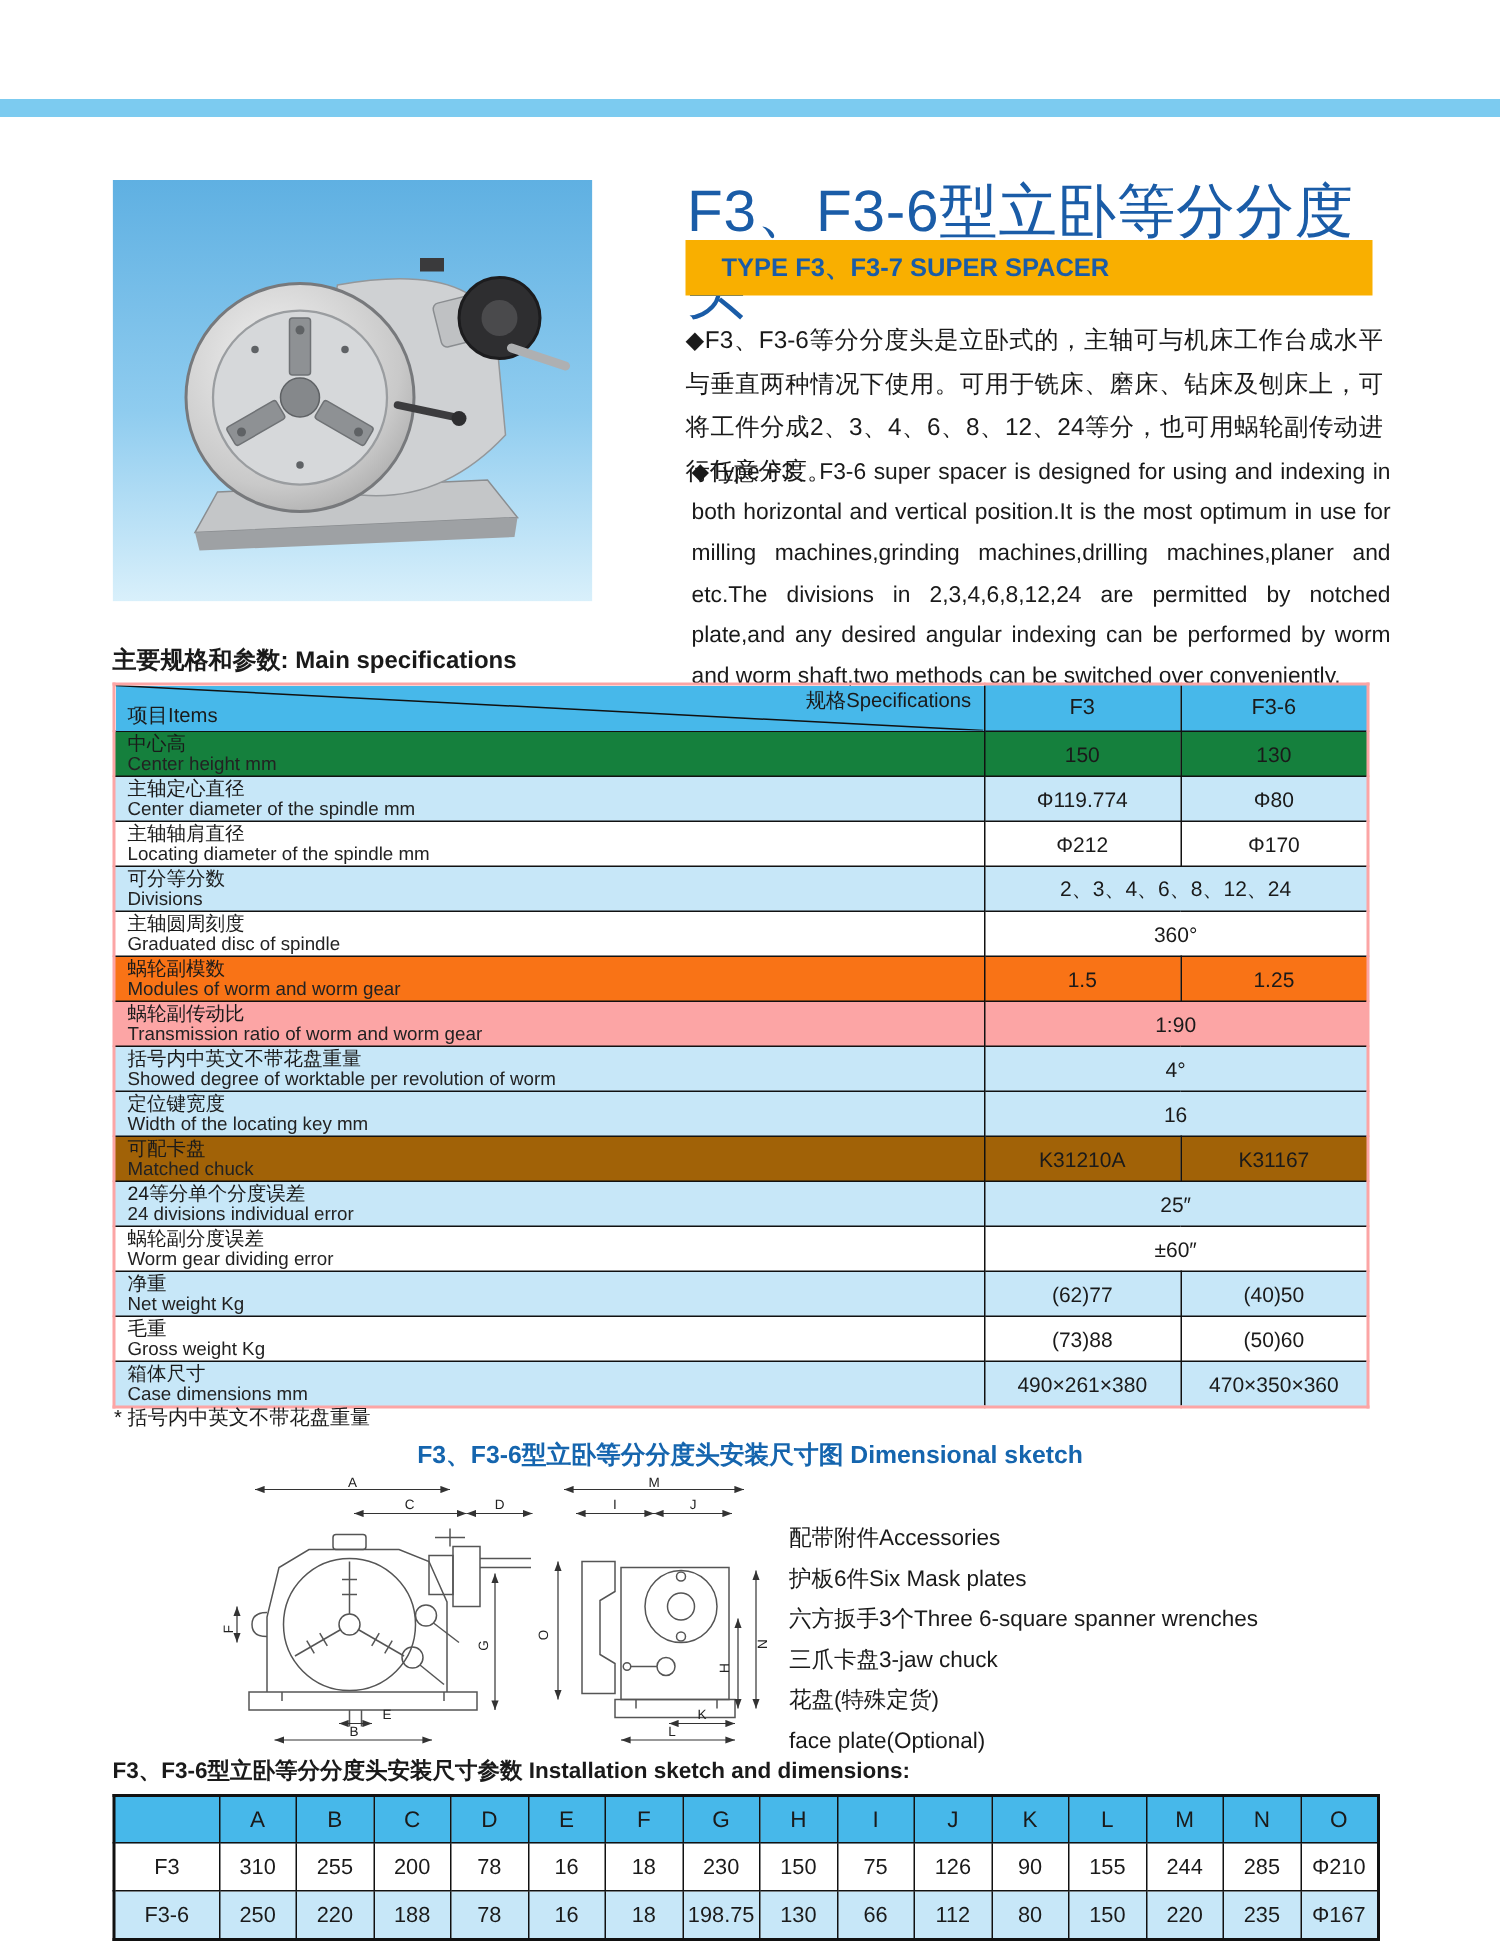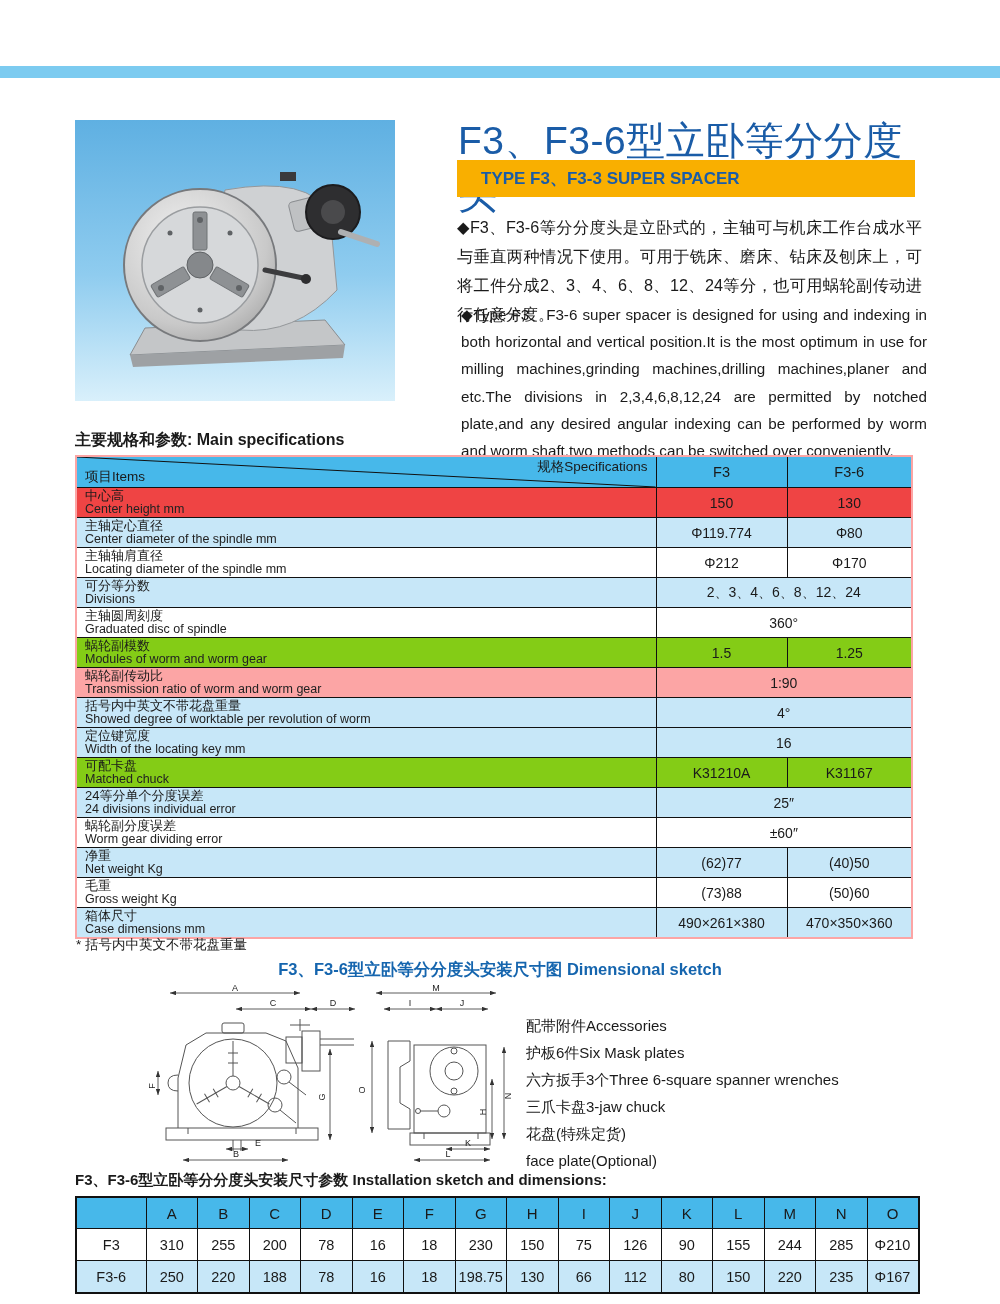--- a/index.html
+++ b/index.html
@@ -101,21 +101,21 @@
           <circle cx="155" cy="113" r="2.5"></circle>
           <circle cx="125" cy="190" r="2.5"></circle>
       </g>
 
       <line x1="190" y1="150" x2="228" y2="158" stroke="#3c3c3e" stroke-width="5" stroke-linecap="round"></line>
       <circle cx="231" cy="159" r="5" fill="#2e2e30"></circle>
     </svg>
   </div>
 
   <div class="title" style="color: rgb(26, 92, 167);">F3、F3-6型立卧等分分度头</div>
-  <div class="banner" style="background: rgb(249, 175, 0); color: rgb(26, 92, 167);">TYPE F3、F3-3 SUPER SPACER</div>
+  <div class="banner" style="background: rgb(249, 175, 0); color: rgb(26, 92, 167);">TYPE F3、F3-7 SUPER SPACER</div>
   <div class="para-cn">◆F3、F3-6等分分度头是立卧式的，主轴可与机床工作台成水平与垂直两种情况下使用。可用于铣床、磨床、钻床及刨床上，可将工件分成2、3、4、6、8、12、24等分，也可用蜗轮副传动进行任意分度。</div>
   <div class="para-en">◆Type F3、F3-6 super spacer is designed for using and indexing in both horizontal and vertical position.It is the most optimum in use for milling machines,grinding machines,drilling machines,planer and etc.The divisions in 2,3,4,6,8,12,24 are permitted by notched plate,and any desired angular indexing can be performed by worm and worm shaft,two methods can be switched over conveniently.</div>
 
   <div class="spec-heading">主要规格和参数: Main specifications</div>
 
   <table class="spec-table">
     <colgroup>
         <col style="width:580px">
         <col style="width:131px">
         <col style="width:125px">
@@ -127,21 +127,21 @@
             <line x1="0" y1="0" x2="100" y2="100" stroke="#111" stroke-width="1" vector-effect="non-scaling-stroke"></line>
           </svg>
           <span class="diag-items">项目Items</span>
           <span class="diag-spec">规格Specifications</span>
         </th>
         <th class="model-col" style="background: rgb(71, 184, 234);">F3</th>
         <th class="model-col" style="background: rgb(71, 184, 234);">F3-6</th>
       </tr>
     </thead>
     <tbody>
-        <tr style="background: #ef4444;">
+        <tr style="background: #15803d;">
           <td class="item-cell">
             <div class="cn">中心高</div>
             <div class="en">Center height mm</div>
           </td>
           <td class="val">150</td>
           <td class="val">130</td>
         </tr>
         <tr style="background: rgb(199, 231, 248);">
           <td class="item-cell">
             <div class="cn">主轴定心直径</div>
@@ -165,21 +165,21 @@
           </td>
           <td colspan="2" class="val">2、3、4、6、8、12、24</td>
         </tr>
         <tr style="background: rgb(255, 255, 255);">
           <td class="item-cell">
             <div class="cn">主轴圆周刻度</div>
             <div class="en">Graduated disc of spindle</div>
           </td>
           <td colspan="2" class="val">360°</td>
         </tr>
-        <tr style="background: #84cc16;">
+        <tr style="background: #f97316;">
           <td class="item-cell">
             <div class="cn">蜗轮副模数</div>
             <div class="en">Modules of worm and worm gear</div>
           </td>
           <td class="val">1.5</td>
           <td class="val">1.25</td>
         </tr>
         <tr style="background: #fca5a5;">
           <td class="item-cell">
             <div class="cn">蜗轮副传动比</div>
@@ -194,21 +194,21 @@
           </td>
           <td colspan="2" class="val">4°</td>
         </tr>
         <tr style="background: rgb(199, 231, 248);">
           <td class="item-cell">
             <div class="cn">定位键宽度</div>
             <div class="en">Width of the locating key mm</div>
           </td>
           <td colspan="2" class="val">16</td>
         </tr>
-        <tr style="background: #84cc16; border-radius: 11px;">
+        <tr style="background: #a16207; border-radius: 11px;">
           <td class="item-cell">
             <div class="cn">可配卡盘</div>
             <div class="en">Matched chuck</div>
           </td>
           <td class="val">K31210A</td>
           <td class="val">K31167</td>
         </tr>
         <tr style="background: rgb(199, 231, 248);">
           <td class="item-cell">
             <div class="cn">24等分单个分度误差</div>

